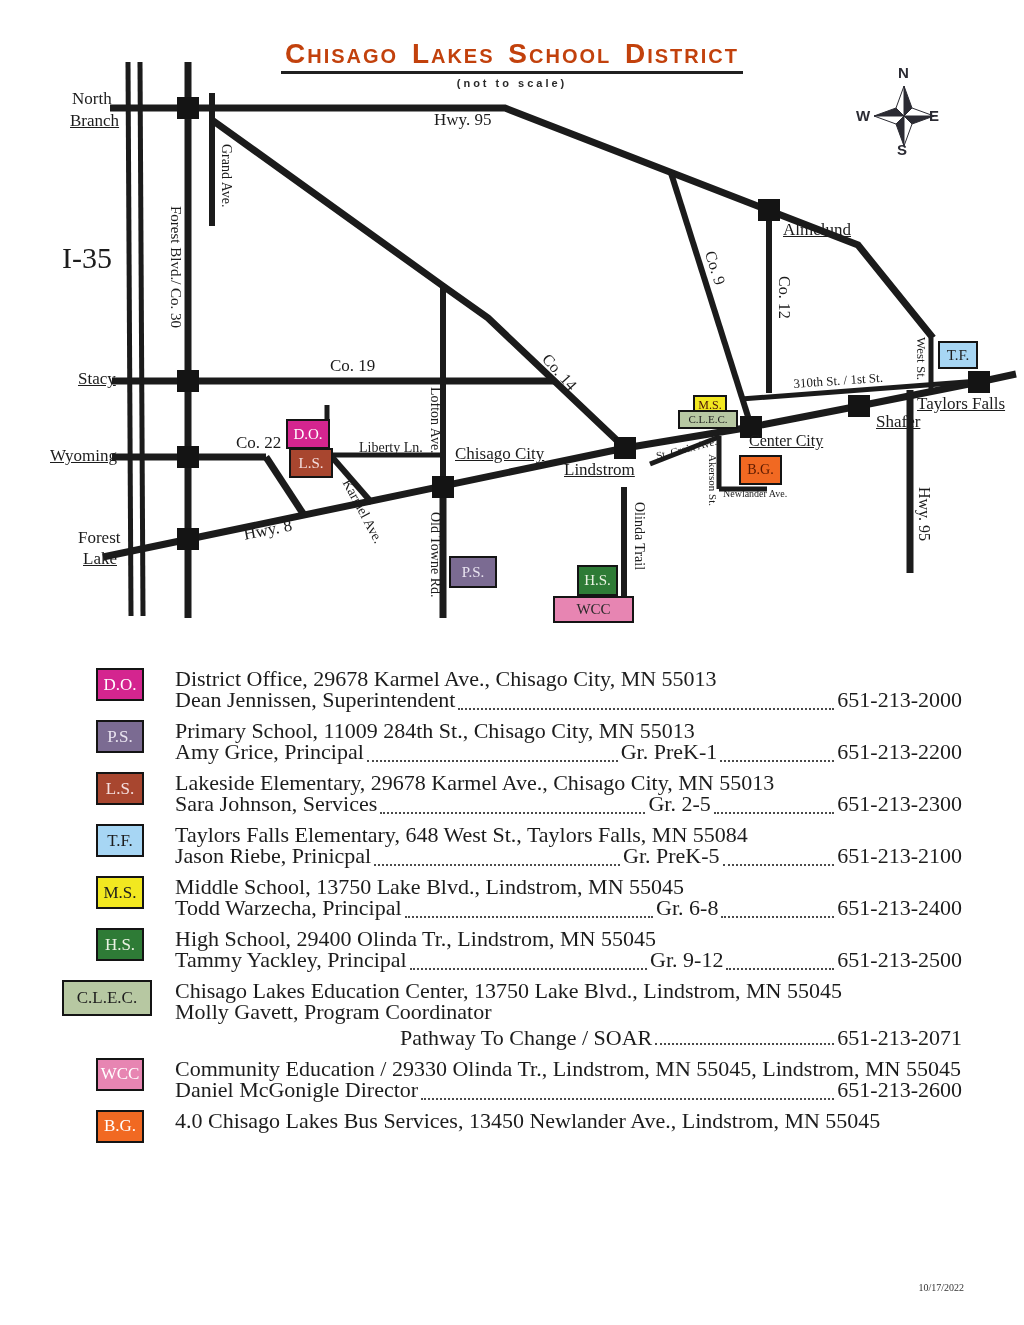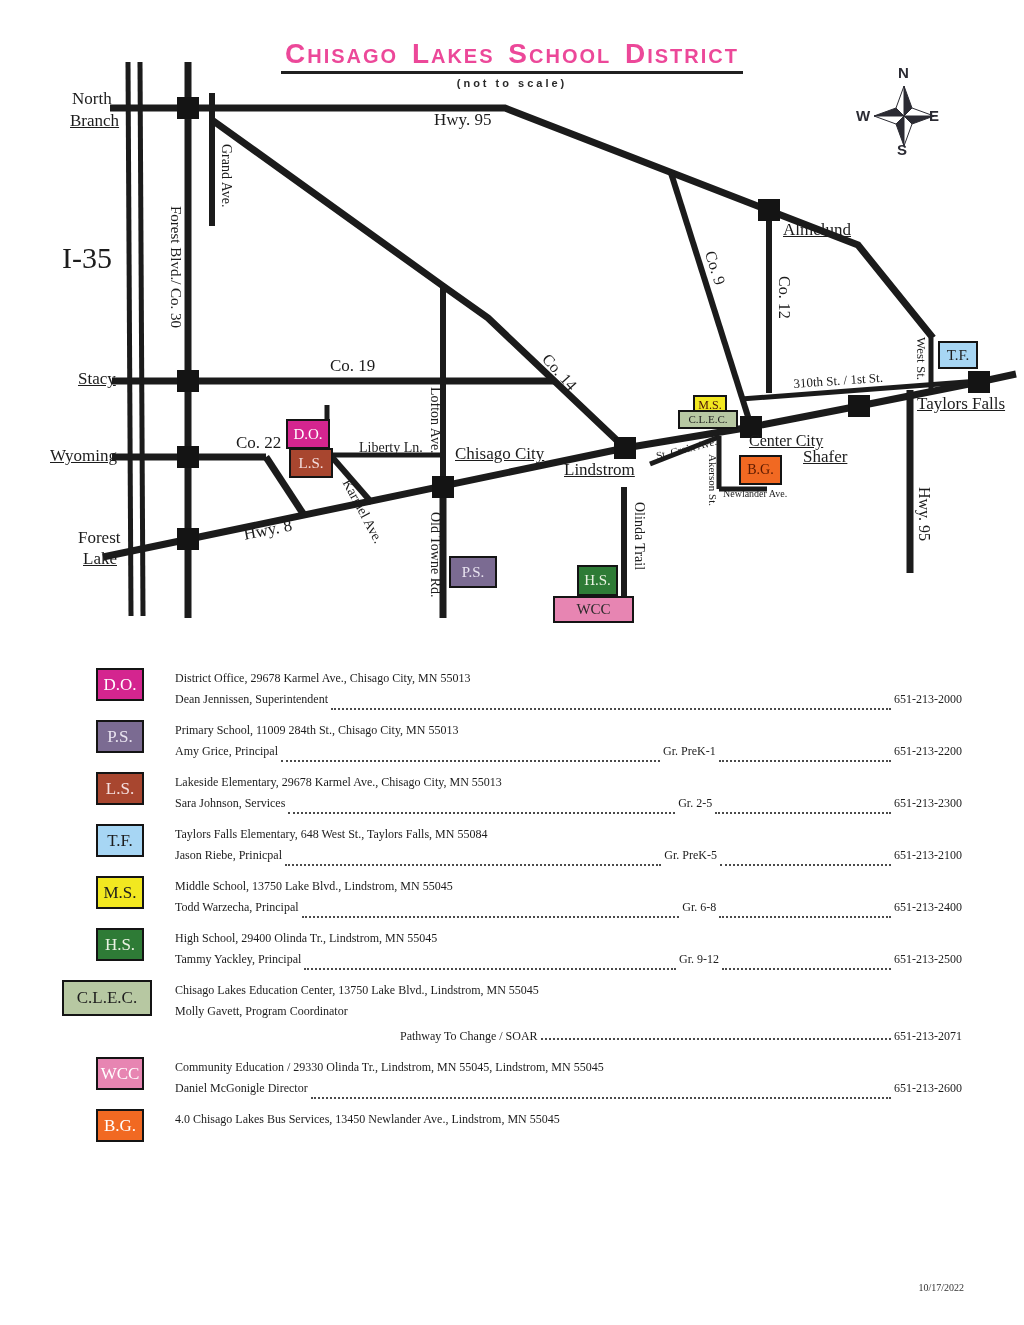--- a/index.html
+++ b/index.html
@@ -1,21 +1,21 @@
 <!DOCTYPE html>
 <html><head>
 <meta charset="utf-8">
 <style>
   html,body{margin:0;padding:0;}
   body{width:1024px;height:1325px;background:#ffffff;position:relative;overflow:hidden;
        font-family:"Liberation Serif",serif;color:#1c1c1c;}
   
   .title-wrap{position:absolute;top:38px;left:0;width:1024px;text-align:center;}
   .main-title{display:inline-block;font-family:"Liberation Sans",sans-serif;font-weight:800;
-      font-size:28px;font-variant:small-caps;letter-spacing:2px;word-spacing:4px;color:#ec4899;
+      font-size:28px;font-variant:small-caps;letter-spacing:2px;word-spacing:4px;color:#c2410c;
       border-bottom:3px solid #202020;padding:0 4px 1px 4px;}
   .subtitle{margin-top:3px;font-family:"Liberation Sans",sans-serif;font-weight:700;
       font-size:11px;letter-spacing:3px;color:#2a2a2a;}
   
   #map{position:absolute;left:0;top:0;width:1024px;height:650px;}
   #map svg{position:absolute;left:0;top:0;}
   .map-label{position:absolute;white-space:nowrap;font-size:16px;line-height:1;}
   .city{font-size:17px;text-decoration:underline;}
   .vlab{transform:rotate(90deg);transform-origin:0 0;}
   .rot{transform-origin:0 0;}
@@ -25,21 +25,21 @@
   .compass-letter{position:absolute;font-family:"Liberation Sans",sans-serif;font-weight:800;
       font-size:15px;color:#2b2b33;}
   
   .directory{position:absolute;left:0;top:668px;width:1024px;box-sizing:border-box;
       padding:0 62px 0 60px;}
   .dir-row{display:flex;align-items:flex-start;margin-bottom:10px;}
   .badge-cell{width:115px;flex:none;}
   .lbadge{width:44px;height:29px;border:2px solid #141414;margin-left:36px;display:flex;
       align-items:center;justify-content:center;font-size:17px;}
   .lbadge.wide{width:86px;height:32px;margin-left:2px;}
-  .dir-text{flex:1;font-size:12px;line-height:21px;}
+  .dir-text{flex:1;font-size:22px;line-height:21px;}
   .l2{display:flex;align-items:flex-end;}
   .l3{display:flex;align-items:baseline;margin-top:4px;}
   .l3 .indent{width:225px;flex:none;}
   .leader{flex:1;border-bottom:2px dotted #4a4a4a;height:0.75em;margin:0 3px;min-width:18px;}
   .leader.first{flex:2.2;}
   .phone{white-space:nowrap;}
   .footer-date{position:absolute;right:60px;top:1282px;font-size:10px;color:#333;}
 </style>
 </head>
 <body>
@@ -108,21 +108,21 @@
 
   <div class="map-label city" style="left:72px;top:90px;text-decoration:none;">North</div>
   <div class="map-label city" style="left:70px;top:112px;">Branch</div>
   <div class="map-label city" style="left:78px;top:370px;">Stacy</div>
   <div class="map-label city" style="left:50px;top:447px;">Wyoming</div>
   <div class="map-label city" style="left:78px;top:529px;text-decoration:none;">Forest</div>
   <div class="map-label city" style="left:83px;top:550px;">Lake</div>
   <div class="map-label city" style="left:455px;top:445px;">Chisago City</div>
   <div class="map-label city" style="left:564px;top:461px;">Lindstrom</div>
   <div class="map-label city" style="left:749px;top:433px;font-size:16px;">Center City</div>
-  <div class="map-label city" style="left:803px;top:413px;margin-top:35px;">Shafer</div>
+  <div class="map-label city" style="left:876px;top:413px;">Shafer</div>
   <div class="map-label city" style="left:917px;top:395px;">Taylors Falls</div>
   <div class="map-label city" style="left:783px;top:197px;margin-top:24px;">Almelund</div>
 
   <div class="map-label big" style="left:62px;top:243px;">I-35</div>
   <div class="map-label" style="left:434px;top:111px;font-size:17px;">Hwy. 95</div>
   <div class="map-label" style="left:330px;top:357px;font-size:17px;">Co. 19</div>
   <div class="map-label" style="left:236px;top:434px;font-size:17px;">Co. 22</div>
   <div class="map-label" style="left:359px;top:441px;font-size:14px;">Liberty Ln.</div>
   <div class="map-label" style="left:723px;top:489px;font-size:10px;">Newlander Ave.</div>
 

